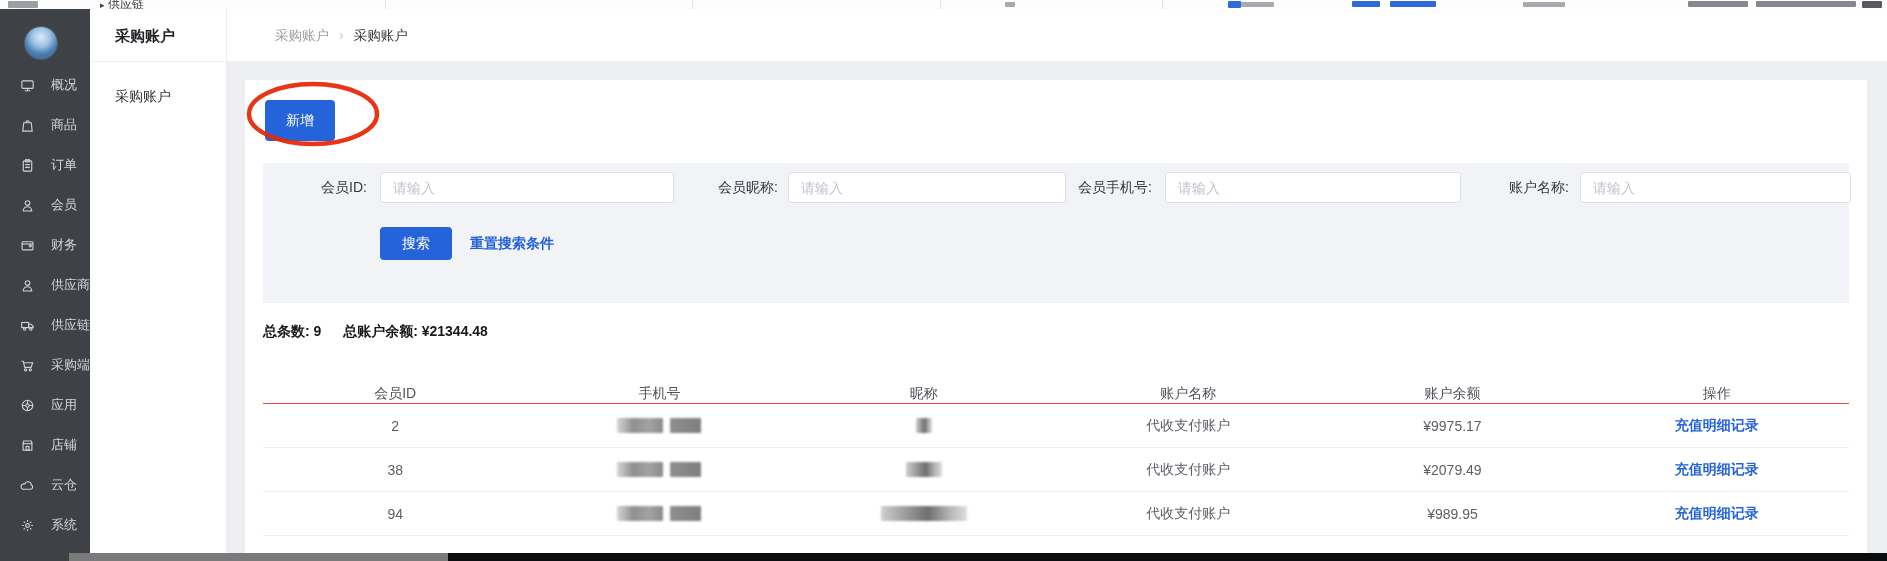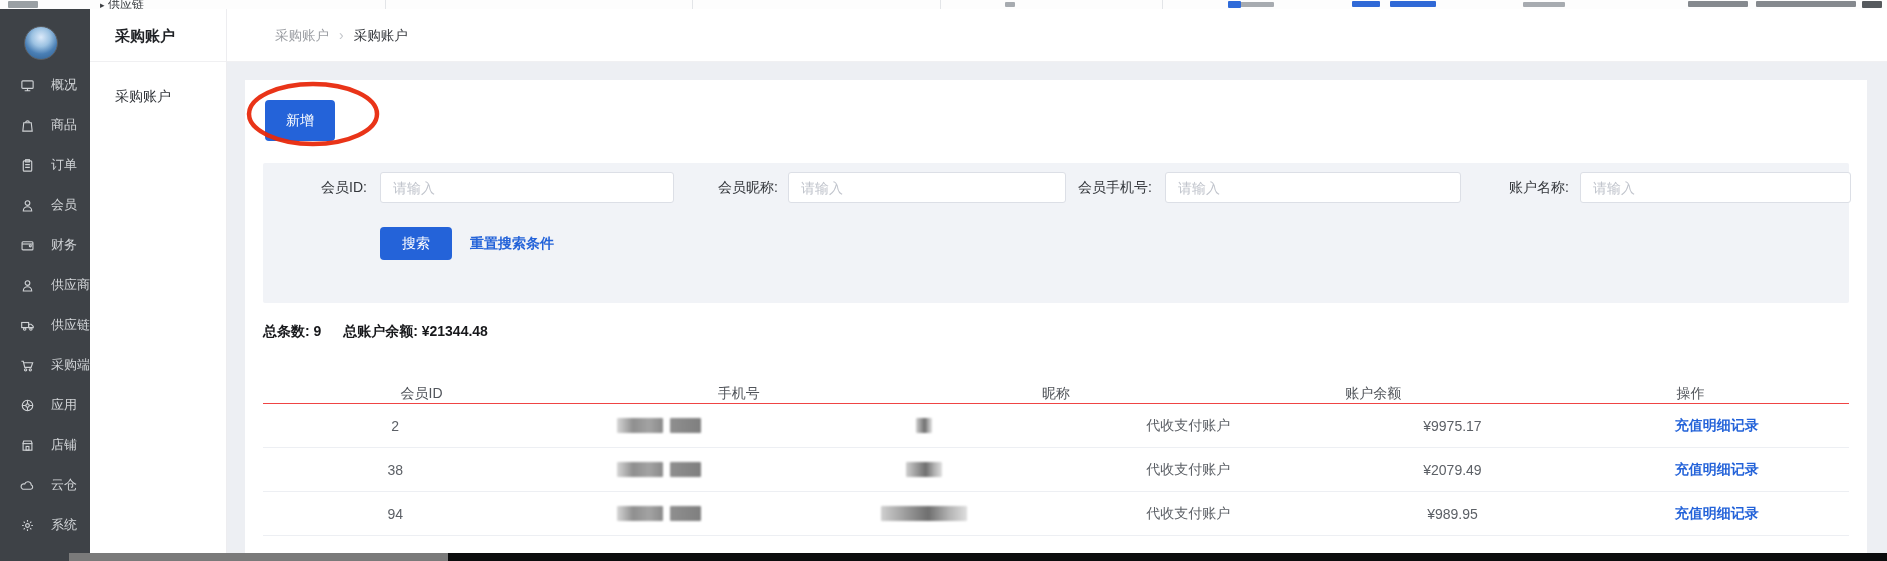--- a/index.html
+++ b/index.html
@@ -260,20 +260,21 @@
       <span class="gap"></span>
       <span>总账户余额:</span>
       <span>¥21344.48</span>
     </div>
 
     <div id="table">
       <div class="t-header">
           <div class="t-cell">会员ID</div>
           <div class="t-cell">手机号</div>
           <div class="t-cell">昵称</div>
+          <div class="t-cell">账户名称</div>
           <div class="t-cell">账户余额</div>
           <div class="t-cell">操作</div>
         </div>
       <div id="t-body">
           <div class="t-row">
             <div class="t-cell">2</div>
             <div class="t-cell">
               <span class="redact-wrap">
                 <span class="redact a"></span>
                 <span class="redact b"></span>

